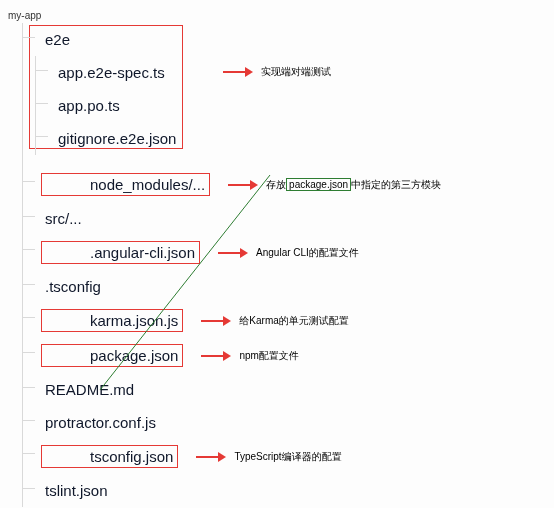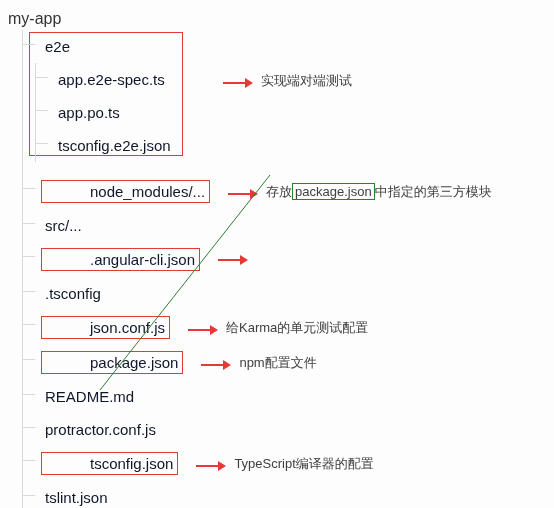--- a/index.html
+++ b/index.html
@@ -9,21 +9,21 @@
   background: #fdfdfd;
   width: 554px;
   height: 508px;
   position: relative;
   padding: 8px;
   overflow: hidden;
 }
 .tree { position: relative; }
 .root-label {
   color: #333;
-  font-size: 16px;
+  font-size: 10px;
   padding: 2px 0;
 }
 .tree-children {
   position: relative;
   margin-left: 14px;
   border-left: 1px solid #d9d9d9;
   padding-left: 0;
 }
 .tree-item {
   position: relative;
@@ -68,24 +68,24 @@
   content: "";
   position: absolute;
   left: 0;
   top: 14px;
   width: 12px;
   height: 1px;
   background: #d9d9d9;
 }
 .annotation {
   display: inline-flex;
-  align-items: flex-end;
+  align-items: flex-start;
   margin-left: 18px;
-  color: #404040;
-  font-size: 13px;
+  color: #000000;
+  font-size: 10px;
 }
 .arrow {
   display: inline-flex;
   align-items: center;
   margin-right: 8px;
 }
 .arrow svg { display: block; }
 .ann-text { white-space: nowrap; }
 svg.connector {
   position: absolute;
@@ -127,21 +127,21 @@
         <span class="file-label">e2e</span>
       </div>
       <div class="sub-children">
         <div class="sub-item">
           <span class="file-label">app.e2e-spec.ts</span>
         </div>
         <div class="sub-item">
           <span class="file-label">app.po.ts</span>
         </div>
         <div class="sub-item">
-          <span class="file-label">tsconfig.e2e.json</span>
+          <span class="file-label">gitignore.e2e.json</span>
         </div>
       </div>
       <div class="annotation e2e-ann">
         <span class="arrow">
           <svg width="30" height="14">
               <line x1="0" y1="7" x2="22" y2="7" stroke="#e53935" stroke-width="2"></line>
               <polygon points="22,2 30,7 22,12" fill="#e53935"></polygon>
             </svg>
         </span>
         <span class="ann-text">实现端对端测试</span>
@@ -169,30 +169,31 @@
 
     <div class="tree-item">
       <span class="file-label box-red">.angular-cli.json</span>
       <span class="annotation">
         <span class="arrow">
           <svg width="30" height="14">
               <line x1="0" y1="7" x2="22" y2="7" stroke="#e53935" stroke-width="2"></line>
               <polygon points="22,2 30,7 22,12" fill="#e53935"></polygon>
             </svg>
         </span>
+        <span class="ann-text">Angular CLI的配置文件</span>
       </span>
     </div>
 
 
     <div class="tree-item">
       <span class="file-label">.tsconfig</span>
     </div>
 
     <div class="tree-item">
-      <span class="file-label box-red">json.conf.js</span>
+      <span class="file-label box-red">karma.json.js</span>
       <span class="annotation">
         <span class="arrow">
           <svg width="30" height="14">
               <line x1="0" y1="7" x2="22" y2="7" stroke="#e53935" stroke-width="2"></line>
               <polygon points="22,2 30,7 22,12" fill="#e53935"></polygon>
             </svg>
         </span>
         <span class="ann-text">给Karma的单元测试配置</span>
       </span>
     </div>

